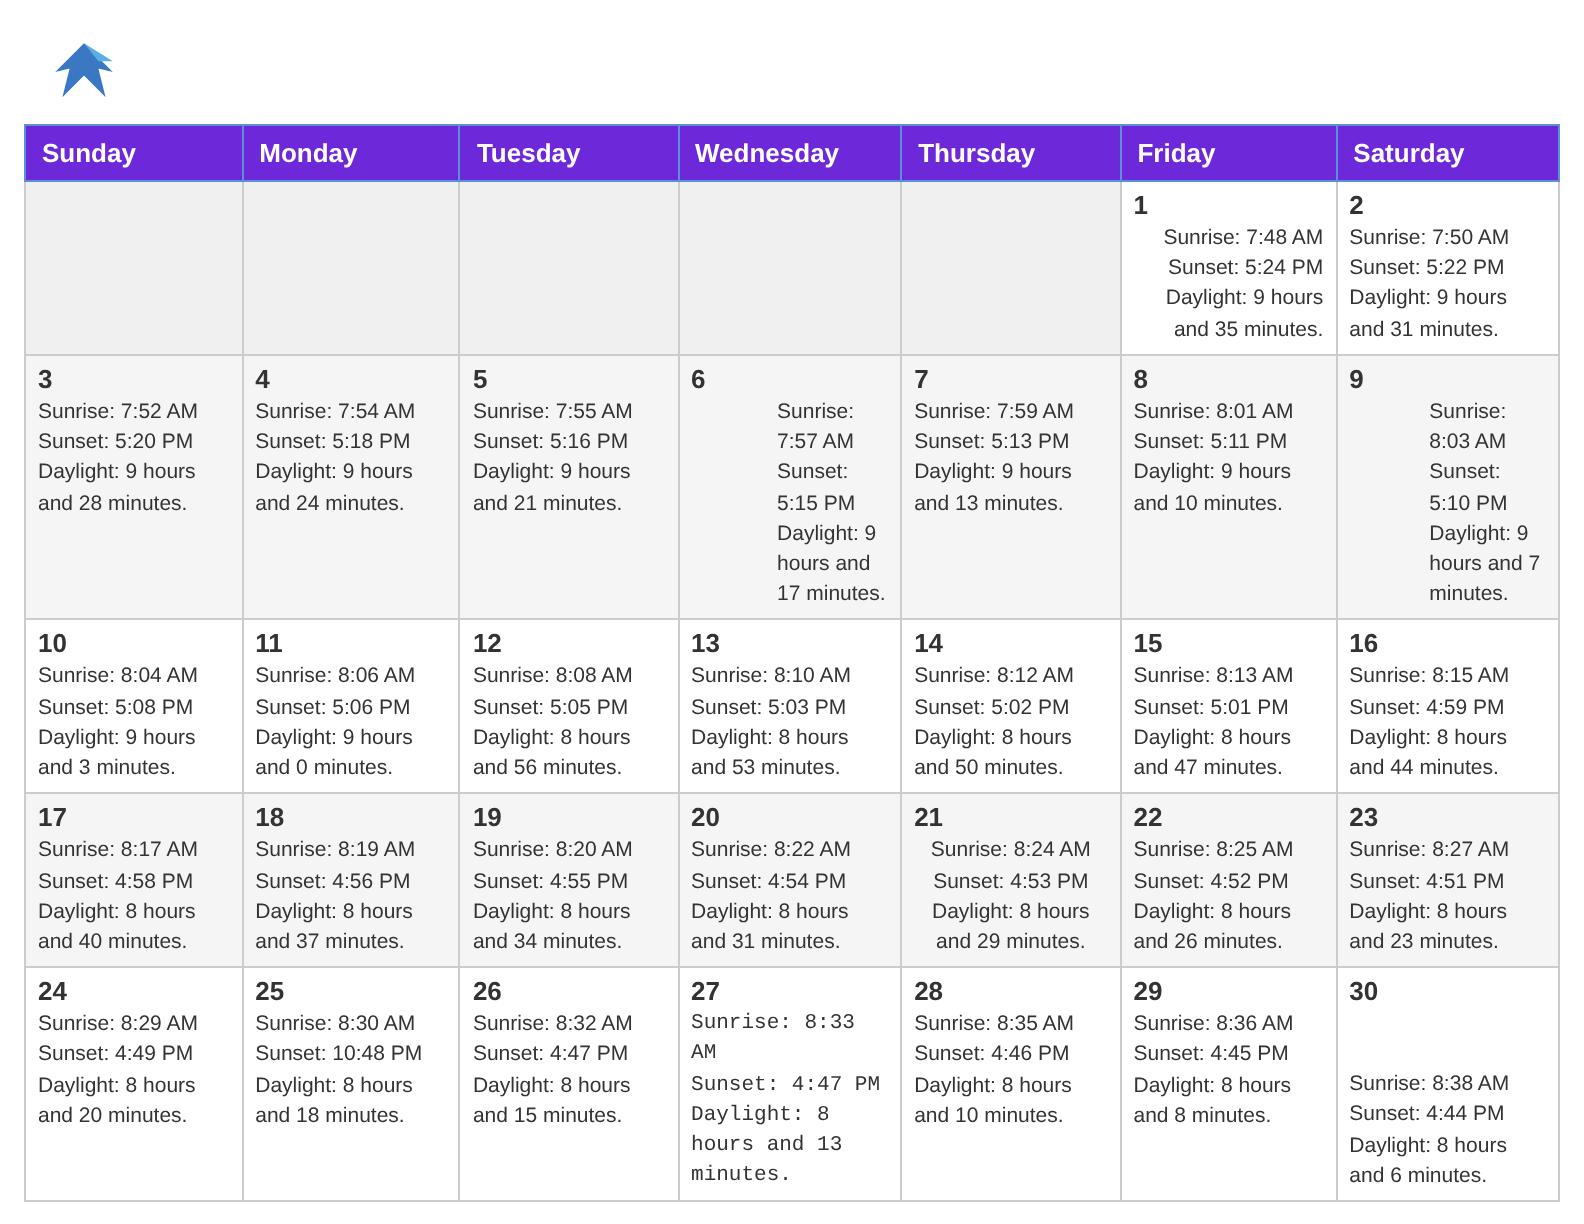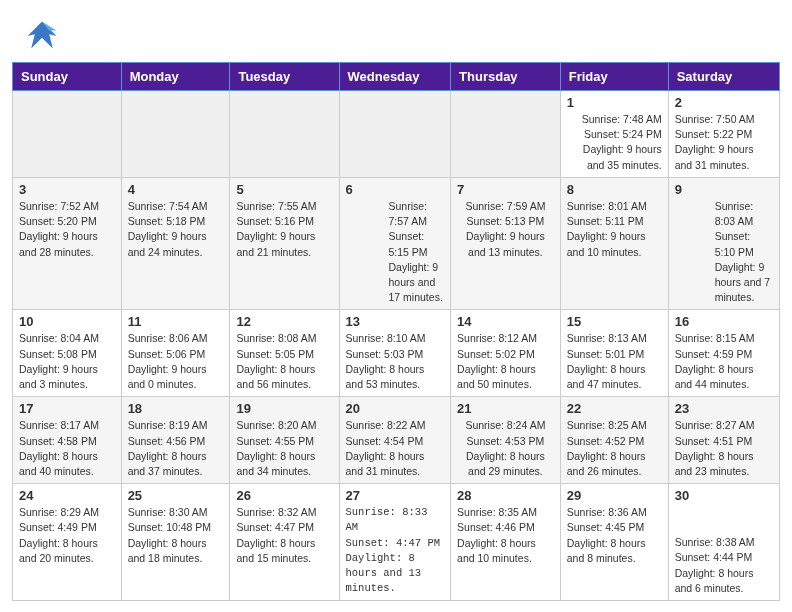--- a/index.html
+++ b/index.html
@@ -10,21 +10,21 @@
     .logo-text { font-size: 22px; font-weight: bold; color: #333; line-height: 1.1; }
     .logo-bird { width: 36px; height: 36px; margin-right: 4px; }
     
     .title-block { text-align: right; }
     .month-title { font-size: 36px; font-weight: 300; color: #333; }
     .location { font-size: 16px; color: #555; margin-top: 2px; }
     
     .calendar { width: 100%; border-collapse: collapse; margin: 0 0 0 0; padding: 0 12px; }
     .calendar-wrapper { padding: 0 12px 12px 12px; }
     
-    .cal-header { background: #4c1d95; margin-left: 12px; }
+    .cal-header { background: #6d28d9; margin-left: 12px; }
     .cal-header th { color: #fff; font-size: 13px; font-weight: bold; padding: 6px 8px; text-align: left; border: 1px solid #5a90d9; }
     
     .cal-body td { vertical-align: top; border: 1px solid #ccc; padding: 4px 6px; width: 113px; min-height: 80px; font-size: 11px; color: #333; background: #fff; }
     .cal-body tr:nth-child(even) td { background: #f5f5f5; }
     .cal-body td.empty { background: #f0f0f0; }
     
     .day-num { font-size: 13px; font-weight: bold; display: block; margin-bottom: 2px; }
     .day-info { font-size: 10.5px; line-height: 1.45; color: #333; }
   </style>
 </head>
@@ -100,21 +100,21 @@
 Daylight: 9 hours and 21 minutes.</div>
           </td>
           <td>
             <span class="day-num">6</span>
             <div class="day-info" style="white-space: pre-line; margin-left: 43px;">Sunrise: 7:57 AM
 Sunset: 5:15 PM
 Daylight: 9 hours and 17 minutes.</div>
           </td>
           <td>
             <span class="day-num">7</span>
-            <div class="day-info" style="white-space: pre-line; text-align: center;">Sunrise: 7:59 AM
+            <div class="day-info" style="white-space: pre-line;">Sunrise: 7:59 AM
 Sunset: 5:13 PM
 Daylight: 9 hours and 13 minutes.</div>
           </td>
           <td>
             <span class="day-num">8</span>
             <div class="day-info" style="white-space: pre-line;">Sunrise: 8:01 AM
 Sunset: 5:11 PM
 Daylight: 9 hours and 10 minutes.</div>
           </td>
           <td>

